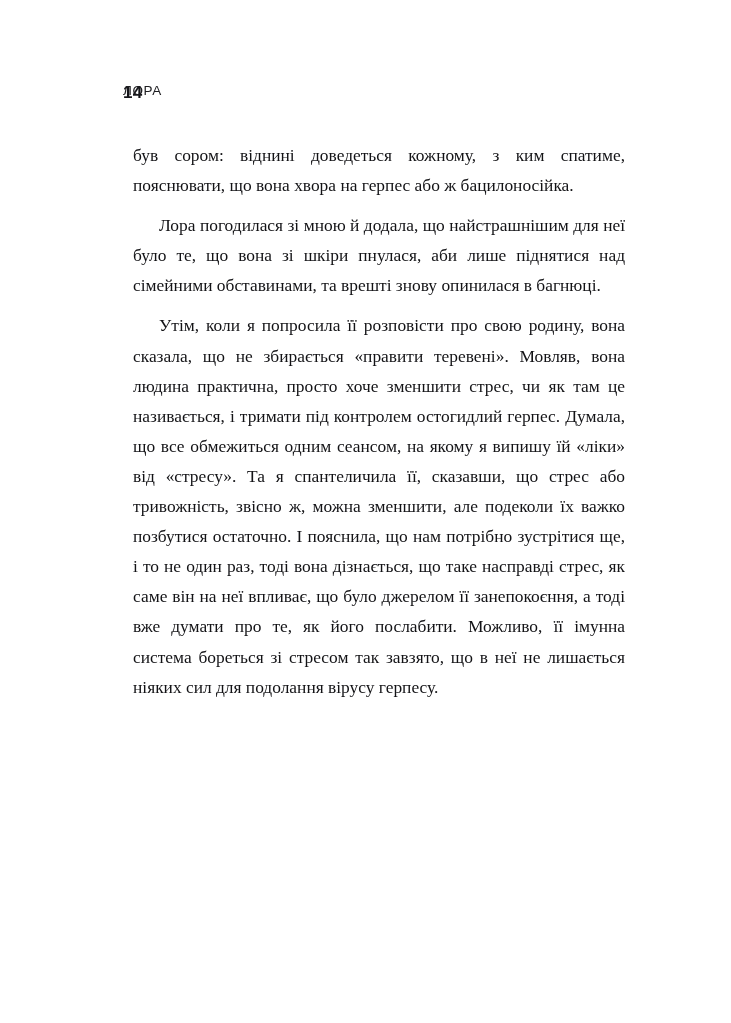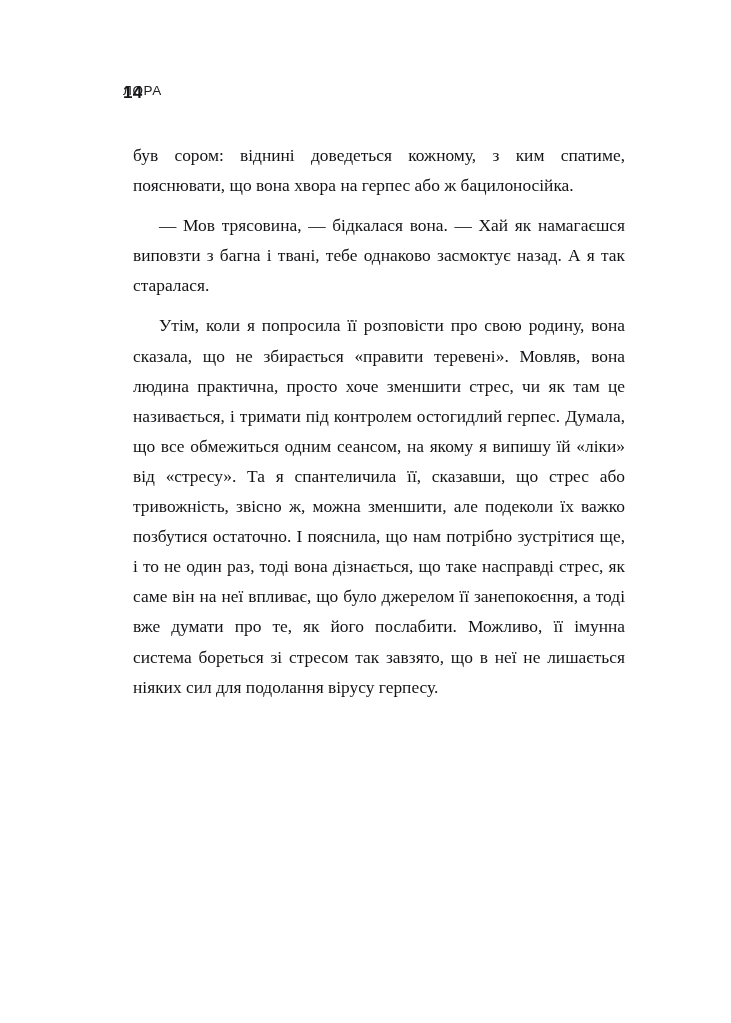--- a/index.html
+++ b/index.html
@@ -80,17 +80,17 @@
 
 <div class="page">
 
   <div class="running-head">
     <span class="folio">14</span>
     <span class="head-title">ЛОРА</span>
   </div>
 
   <div class="textblock">
     <p class="noindent lastline-short">був сором: віднині доведеться кожному, з ким спатиме, пояснювати, що вона хвора на герпес або ж бацилоносійка.</p>
-    <p class="lastline-short">— Мов трясовина, — бідкалася вона. — Хай як намагаєшся виповзти з багна і твані, тебе однаково засмоктує назад. А я так старалася.</p>
+    <p class="lastline-short">Лора погодилася зі мною й додала, що найстрашнішим для неї було те, що вона зі шкіри пнулася, аби лише піднятися над сімейними обставинами, та врешті знову опинилася в багнюці.</p>
     <p class="lastline-short">Утім, коли я попросила її розповісти про свою родину, вона сказала, що не збирається «правити теревені». Мовляв, вона людина практична, просто хоче зменшити стрес, чи як там це називається, і тримати під контролем остогидлий герпес. Думала, що все обмежиться одним сеансом, на якому я випишу їй «ліки» від «стресу». Та я спантеличила її, сказавши, що стрес або тривожність, звісно ж, можна зменшити, але подеколи їх важко позбутися остаточно. І пояснила, що нам потрібно зустрітися ще, і то не один раз, тоді вона дізнається, що таке насправді стрес, як саме він на неї впливає, що було джерелом її занепокоєння, а тоді вже думати про те, як його послабити. Можливо, її імунна система бореться зі стресом так завзято, що в неї не лишається ніяких сил для подолання вірусу герпесу.</p>
   </div>
 
 </div>
 
 </body></html>

